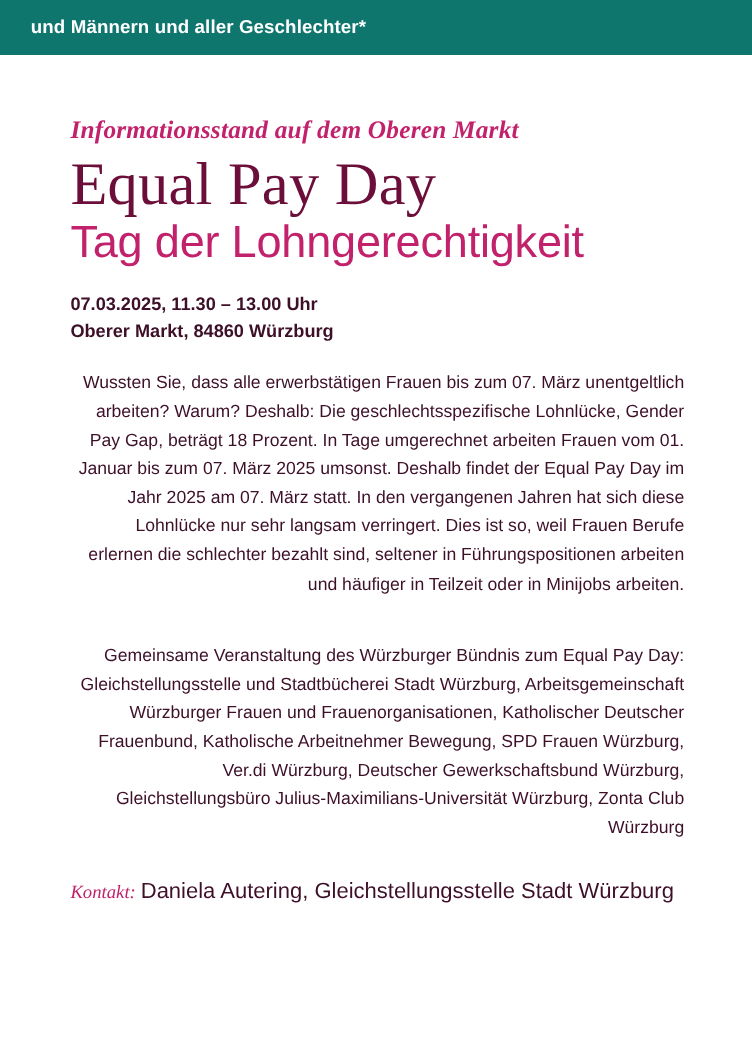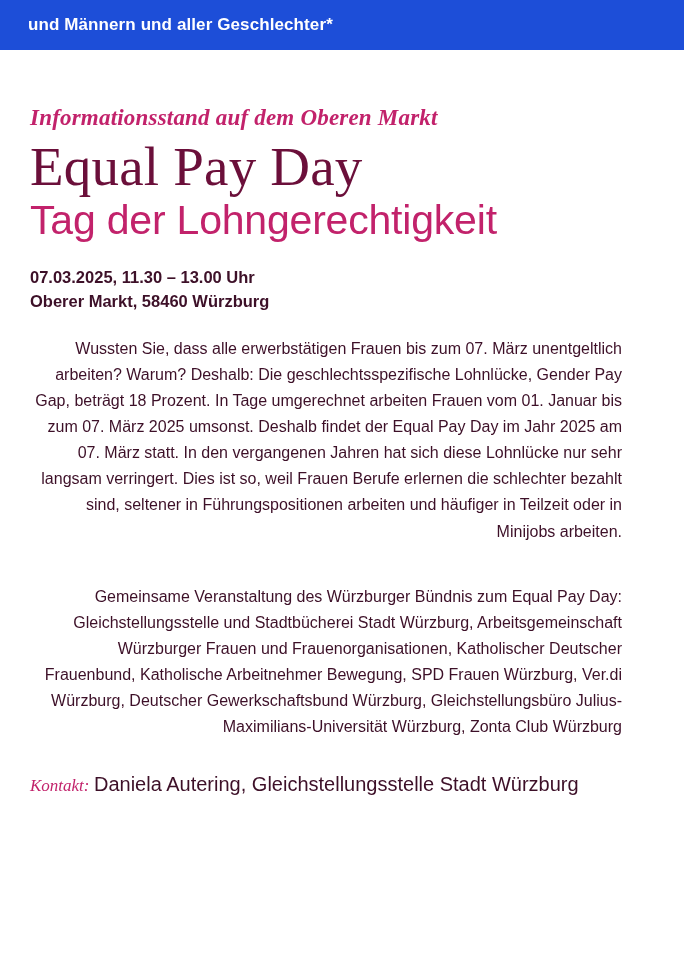--- a/index.html
+++ b/index.html
@@ -18,38 +18,38 @@
     width: 684px;
     height: 960px;
     box-sizing: border-box;
   }
   .topbar {
     position: absolute;
     top: 0;
     left: 0;
     width: 684px;
     height: 50px;
-    background: #1d4ed8;
+    background: #0f766e;
     display: flex;
     align-items: center;
   }
   .topbar-text {
     color: #ffffff;
     font-size: 17px;
     font-weight: bold;
     letter-spacing: 0.1px;
     padding-left: 28px;
     font-family: "Liberation Sans", sans-serif;
   }
   .content {
     position: absolute;
     top: 50px;
     left: 0;
     width: 684px;
-    padding: 0 62px 0 30px;
+    padding: 0 62px 0 64px;
     box-sizing: border-box;
   }
   .kicker {
     margin-top: 55px;
     font-family: "Liberation Serif", serif;
     font-style: italic;
     font-weight: bold;
     font-size: 23px;
     color: #c2226b;
     letter-spacing: 0.2px;
@@ -119,21 +119,21 @@
   <div class="content">
 
     <div class="kicker">Informationsstand auf dem Oberen Markt</div>
 
     <div class="title-main">Equal Pay Day</div>
 
     <div class="title-sub">Tag der Lohngerechtigkeit</div>
 
     <div class="when-where">
       <div>07.03.2025, 11.30 – 13.00 Uhr</div>
-      <div>Oberer Markt, 58460 Würzburg</div>
+      <div>Oberer Markt, 84860 Würzburg</div>
     </div>
 
     <div class="body-text">Wussten Sie, dass alle erwerbstätigen Frauen bis zum 07. März unentgeltlich arbeiten? Warum? Deshalb: Die geschlechtsspezifische Lohnlücke, Gender Pay Gap, beträgt 18 Prozent. In Tage umgerechnet arbeiten Frauen vom 01. Januar bis zum 07. März 2025 umsonst. Deshalb findet der Equal Pay Day im Jahr 2025 am 07. März statt. In den vergangenen Jahren hat sich diese Lohnlücke nur sehr langsam verringert. Dies ist so, weil Frauen Berufe erlernen die schlechter bezahlt sind, seltener in Führungspositionen arbeiten und häufiger in Teilzeit oder in Minijobs arbeiten.</div>
 
     <div class="body-text second">Gemeinsame Veranstaltung des Würzburger Bündnis zum Equal Pay Day: Gleichstellungsstelle und Stadtbücherei Stadt Würzburg, Arbeitsgemeinschaft Würzburger Frauen und Frauenorganisationen, Katholischer Deutscher Frauenbund, Katholische Arbeitnehmer Bewegung, SPD Frauen Würzburg, Ver.di Würzburg, Deutscher Gewerkschaftsbund Würzburg, Gleichstellungsbüro Julius-Maximilians-Universität Würzburg, Zonta Club Würzburg</div>
 
     <div class="contact-block">
       <div class="contact-row">
         <span class="contact-label">Kontakt:</span>
         <span class="contact-value">Daniela Autering, Gleichstellungsstelle Stadt Würzburg</span>

